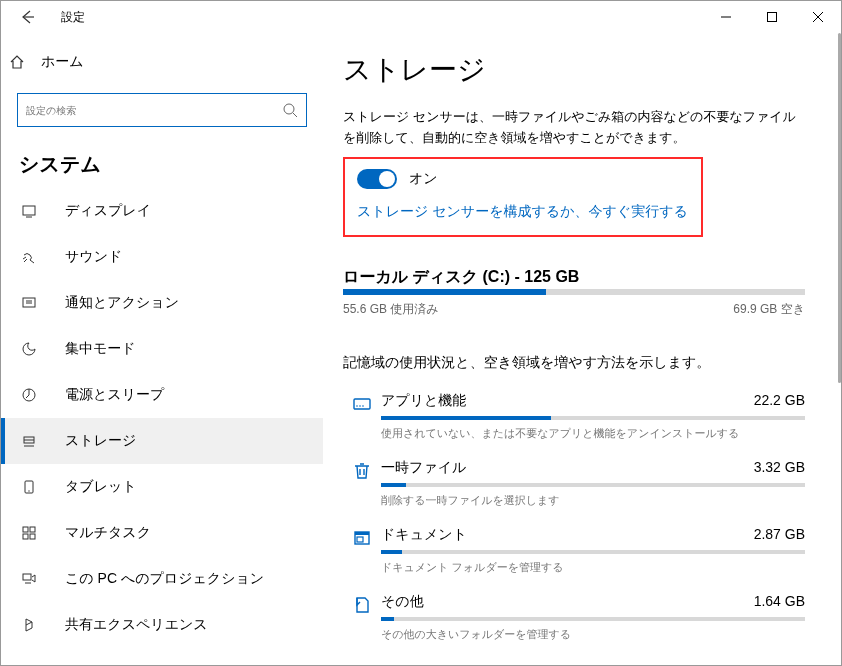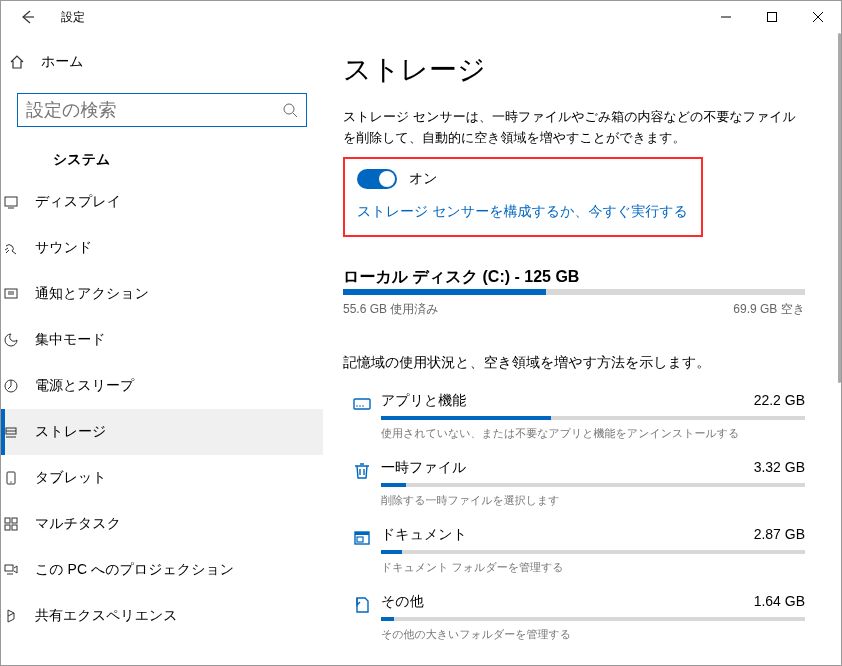--- a/index.html
+++ b/index.html
@@ -12,25 +12,25 @@
 .titlebar .controls .btn { width: 46px; height: 32px; display: flex; align-items: center; justify-content: center; }
 
 .container { display: flex; height: calc(100% - 32px); }
 
 .sidebar { width: 322px; padding: 10px 0; }
 .home-row { display: flex; align-items: center; height: 38px; padding-left: 6px; }
 .home-row .icon { width: 20px; display: flex; justify-content: center; }
 .home-row .label { margin-left: 14px; font-size: 14px; }
 
 .search-box { margin: 12px 16px 10px 16px; border: 1px solid #0067C0; height: 34px; display: flex; align-items: center; padding: 0 8px; justify-content: space-between; }
-.search-box input { border: none; outline: none; font-size: 18px; width: 240px; font-family: Liberation Serif, serif; color: #666; }
-
-.category { font-weight: 600; font-size: 14px; padding: 14px 18px 10px 18px; margin-left: 34px; }
-
-.nav-item { display: flex; align-items: center; height: 46px; position: relative; }
+.search-box input { border: none; outline: none; font-size: 10px; width: 240px; font-family: Liberation Serif, serif; color: #666; }
+
+.category { font-weight: 600; font-size: 20px; padding: 14px 18px 10px 18px; }
+
+.nav-item { display: flex; align-items: center; height: 46px; padding-left: 18px; position: relative; gap: 12px; }
 .nav-item .icon { width: 20px; display: flex; justify-content: center; }
 .nav-item .label { margin-left: 14px; font-size: 14px; }
 .nav-item.selected::before { content: ""; position: absolute; left: 0; top: 0; bottom: 0; width: 4px; background: #0067C0; }
 .nav-item.selected { background: #f0f0f0; }
 
 .main { flex: 1; padding: 18px 36px 0 20px; overflow-y: auto; position: relative; }
 .page-title { font-size: 28px; font-weight: 500; margin-bottom: 18px; }
 .desc { font-size: 13px; color: #000000; line-height: 1.6; margin-bottom: 8px; }
 
 .highlight-box { border: 2px solid #ff2a2a; padding: 10px 12px 14px 12px; margin-bottom: 30px; width: 360px; }

